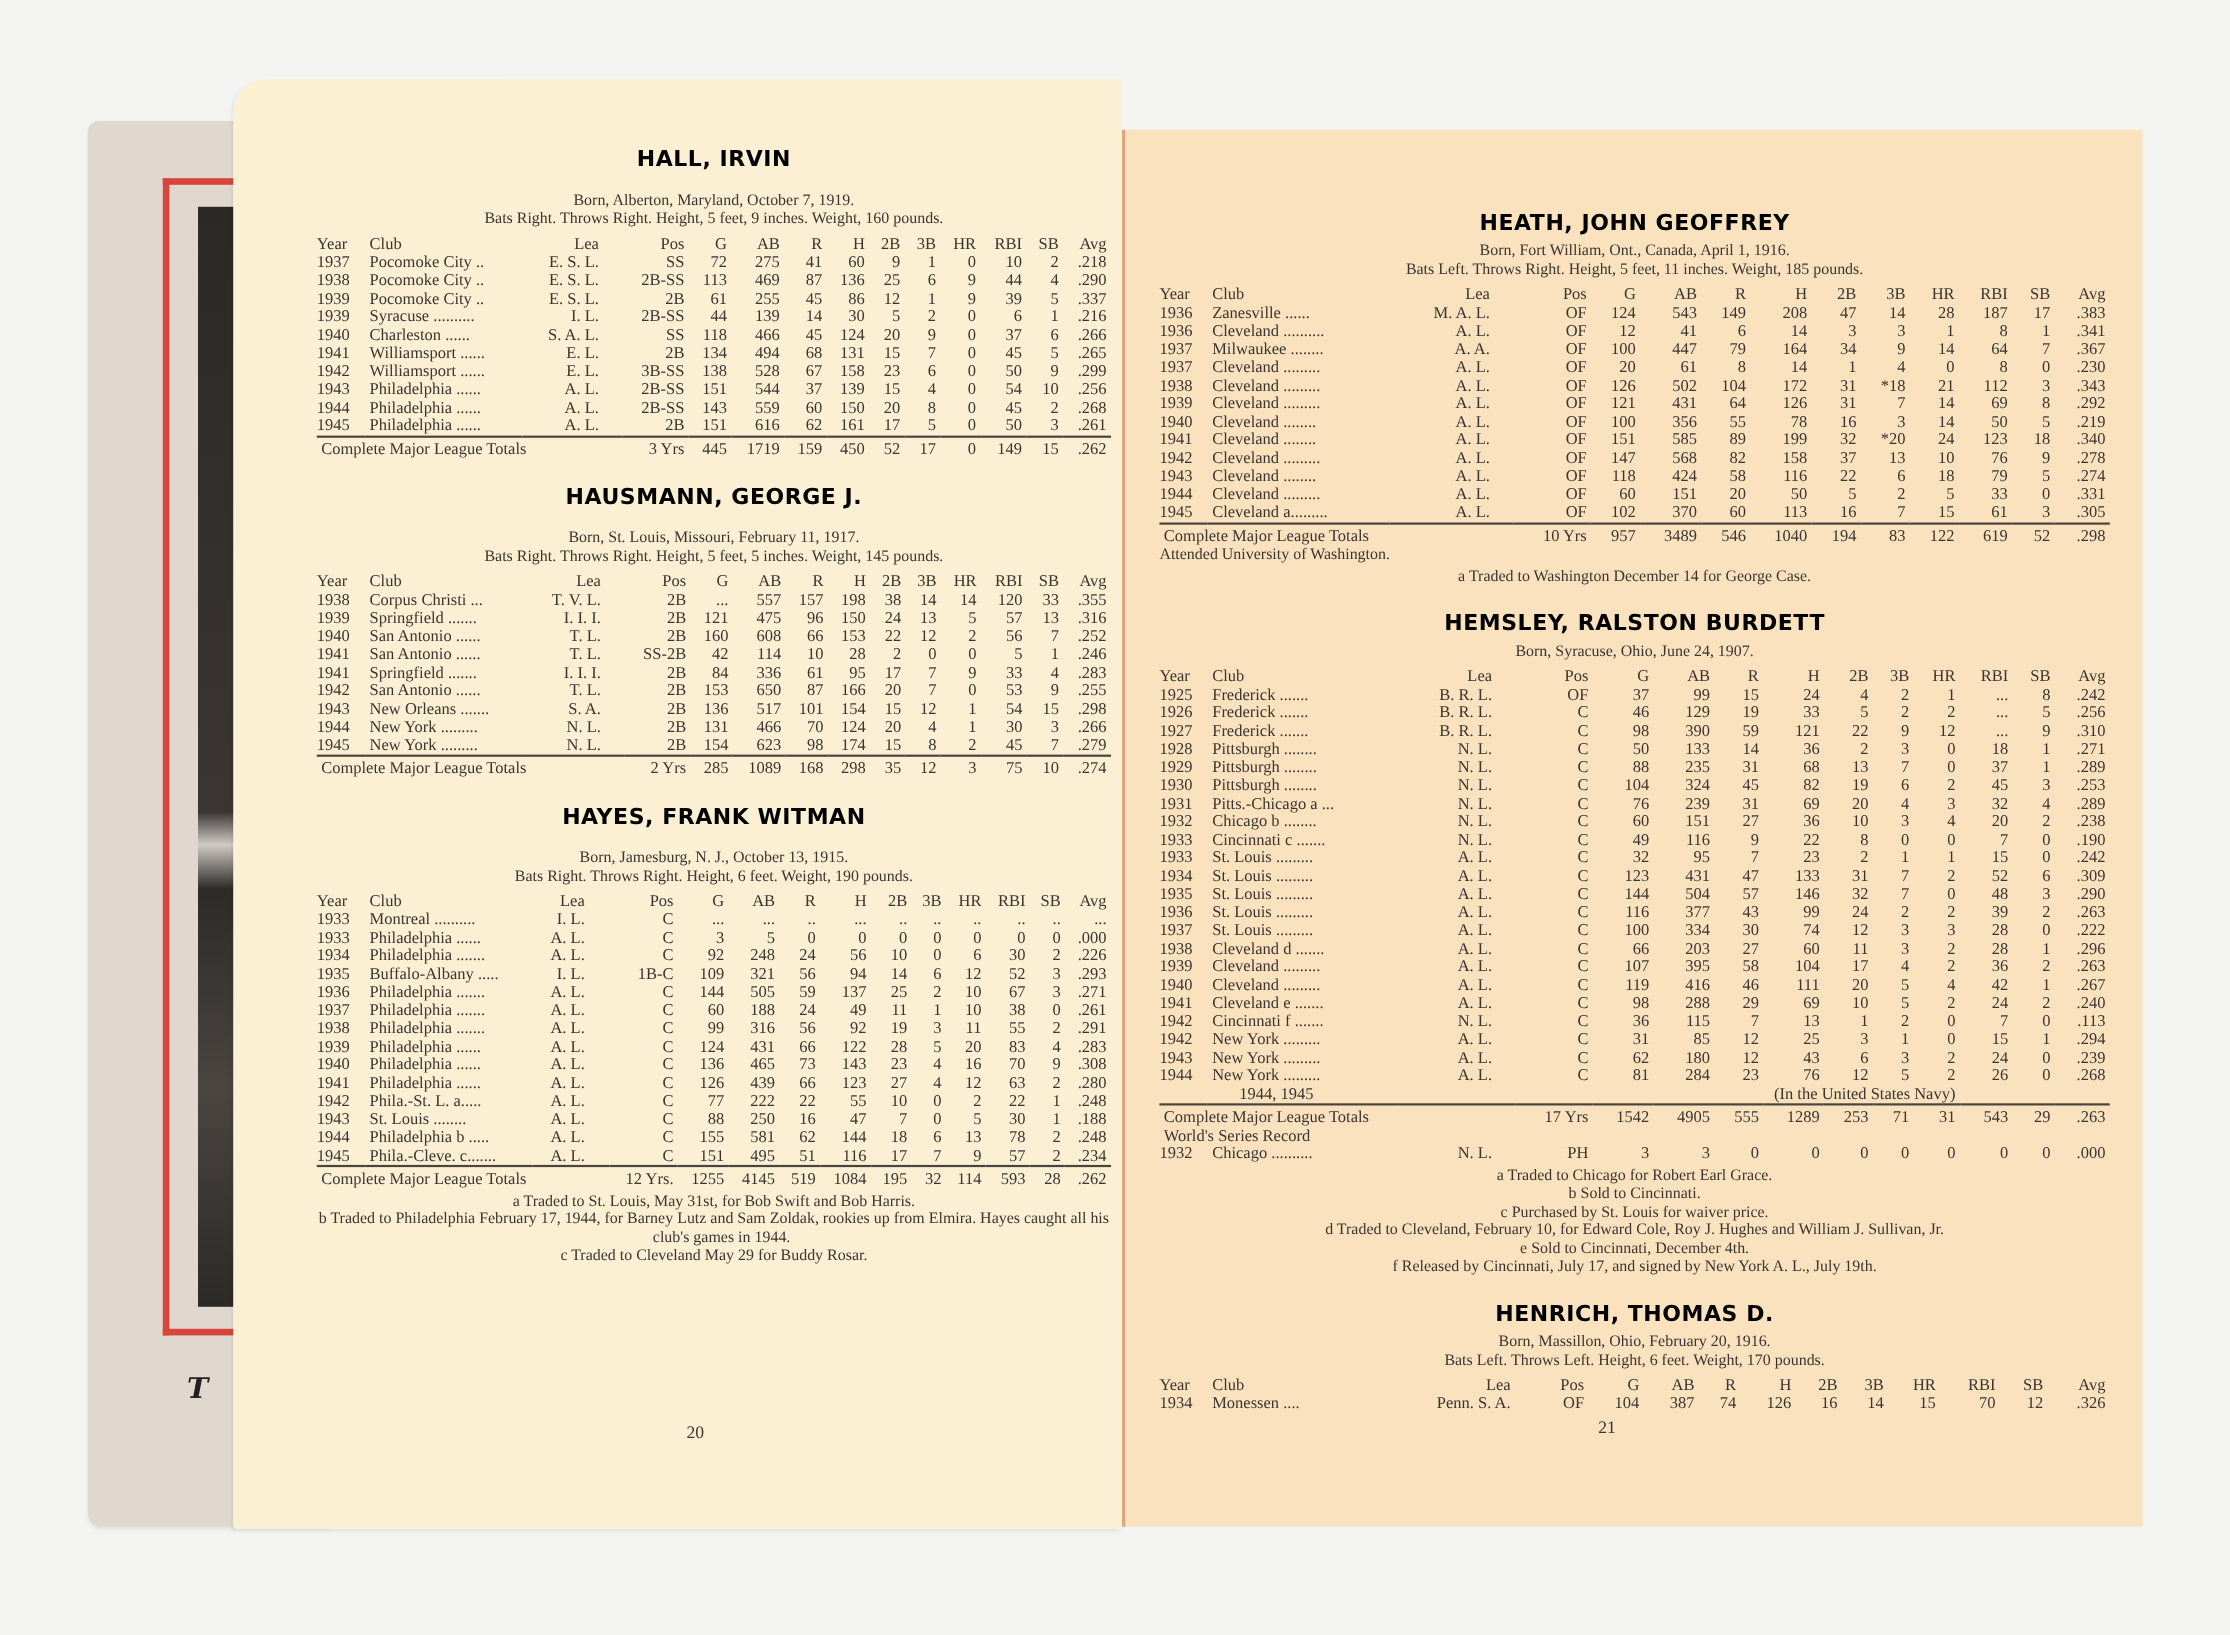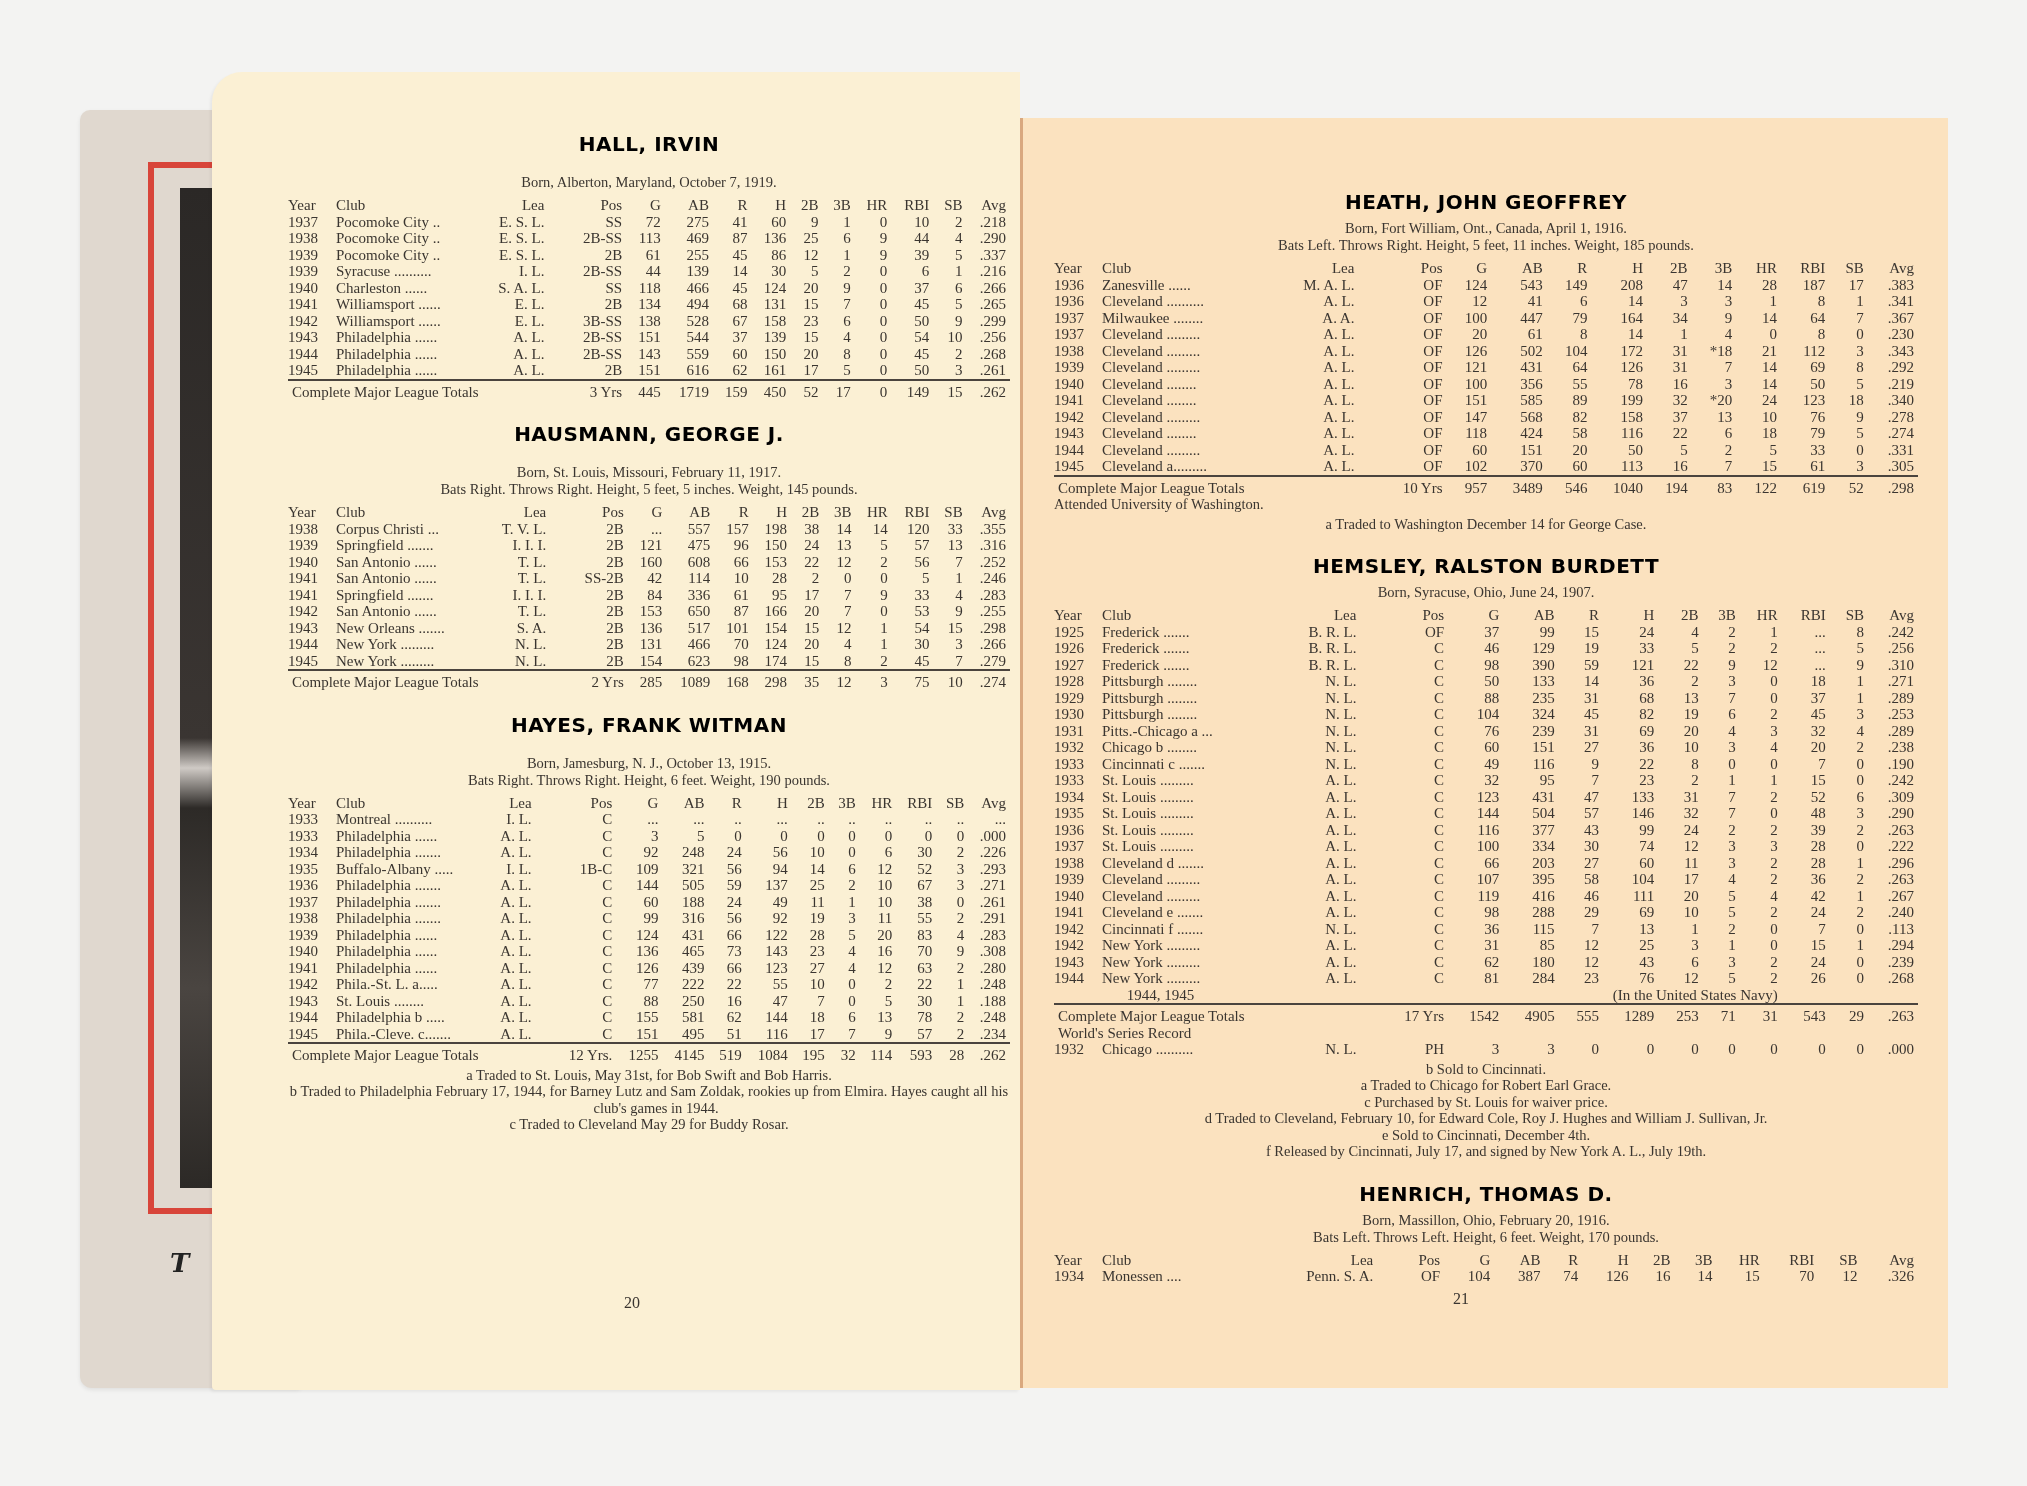--- a/index.html
+++ b/index.html
@@ -80,20 +80,21 @@
 <div class="cover"></div>
 <div class="cover-frame"></div>
 <div class="cover-photo"></div>
 <div class="cover-letter">T</div>
 
 <div class="page page-left">
   <div id="left-players">
       <div class="player">
         <div class="pname">HALL, IRVIN</div>
         <div class="bio">Born, Alberton, Maryland, October 7, 1919.</div>
+        <div class="bio">Bats Right.  Throws Right.  Height, 5 feet, 9 inches.  Weight, 160 pounds.</div>
         <table class="stats">
           <thead>
             <tr>
               <th class="yr">Year</th>
               <th class="club">Club</th>
               <th class="lea">Lea</th>
               <th>Pos</th>
               <th>G</th>
               <th>AB</th>
               <th>R</th>
@@ -1394,22 +1395,22 @@
               <td>0</td>
               <td>0</td>
               <td>0</td>
               <td>0</td>
               <td>0</td>
               <td>.000</td>
             </tr>
           </tbody>
         </table>
         <div class="notes">
+          <div>a Traded to Chicago for Robert Earl Grace.</div>
           <div>b Sold to Cincinnati.</div>
-          <div>a Traded to Chicago for Robert Earl Grace.</div>
           <div>c Purchased by St. Louis for waiver price.</div>
           <div>d Traded to Cleveland, February 10, for Edward Cole, Roy J. Hughes and William J. Sullivan, Jr.</div>
           <div>e Sold to Cincinnati, December 4th.</div>
           <div>f Released by Cincinnati, July 17, and signed by New York A. L., July 19th.</div>
         </div>
       </div>
       <div class="player">
         <div class="pname">HENRICH, THOMAS D.</div>
         <div class="bio">Born, Massillon, Ohio, February 20, 1916.</div>
         <div class="bio">Bats Left.  Throws Left.  Height, 6 feet.  Weight, 170 pounds.</div>

